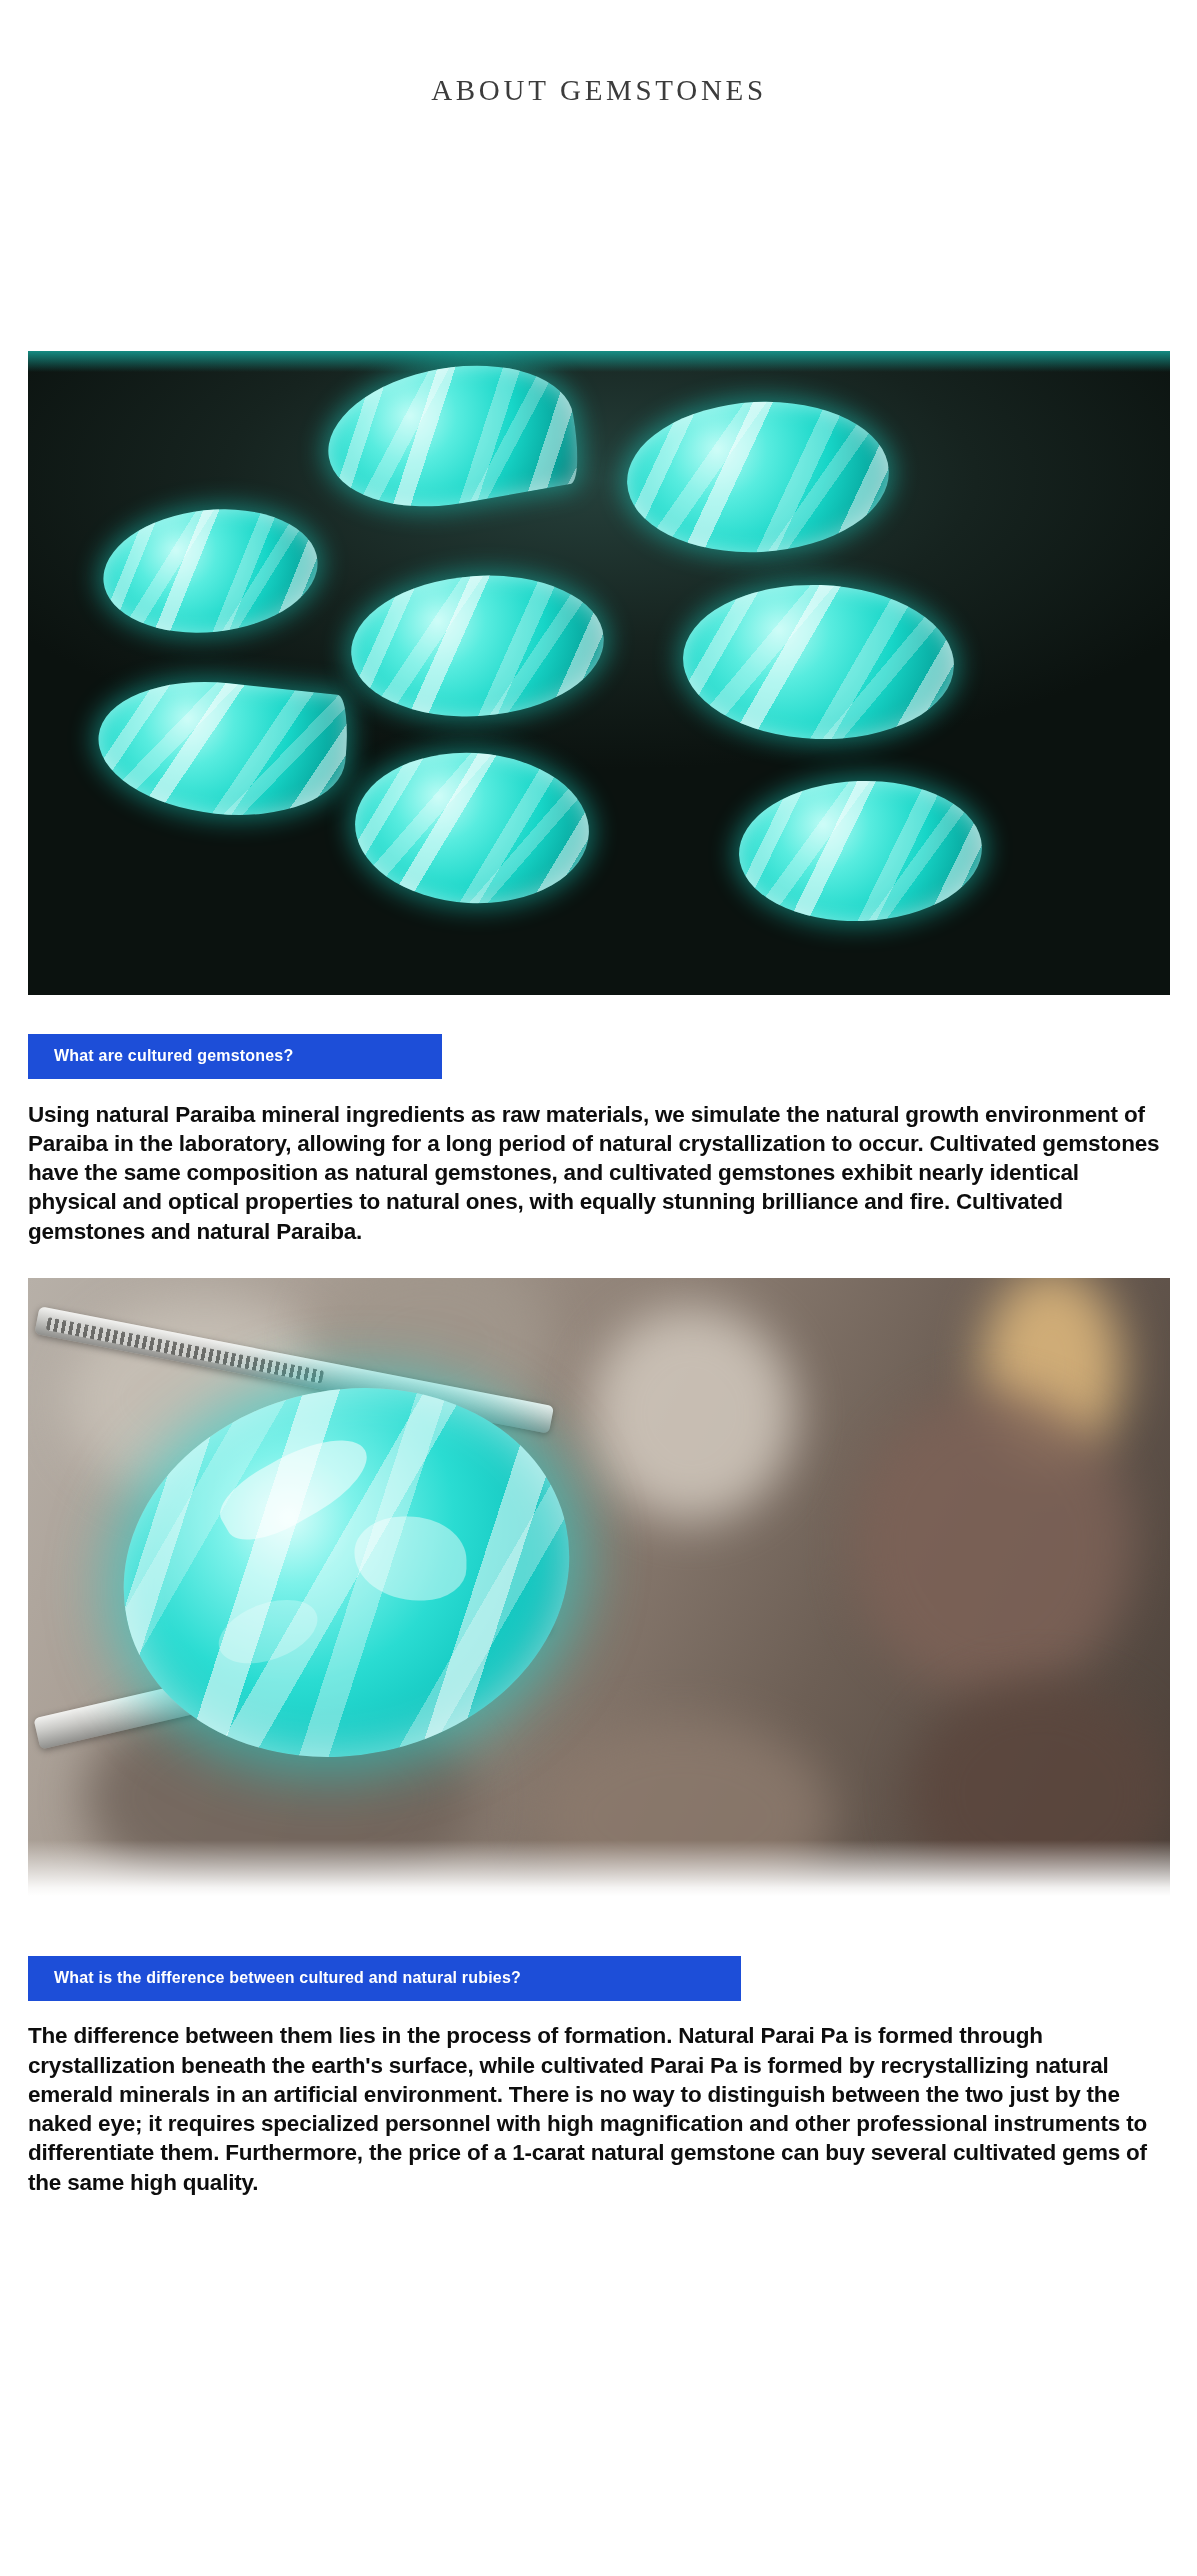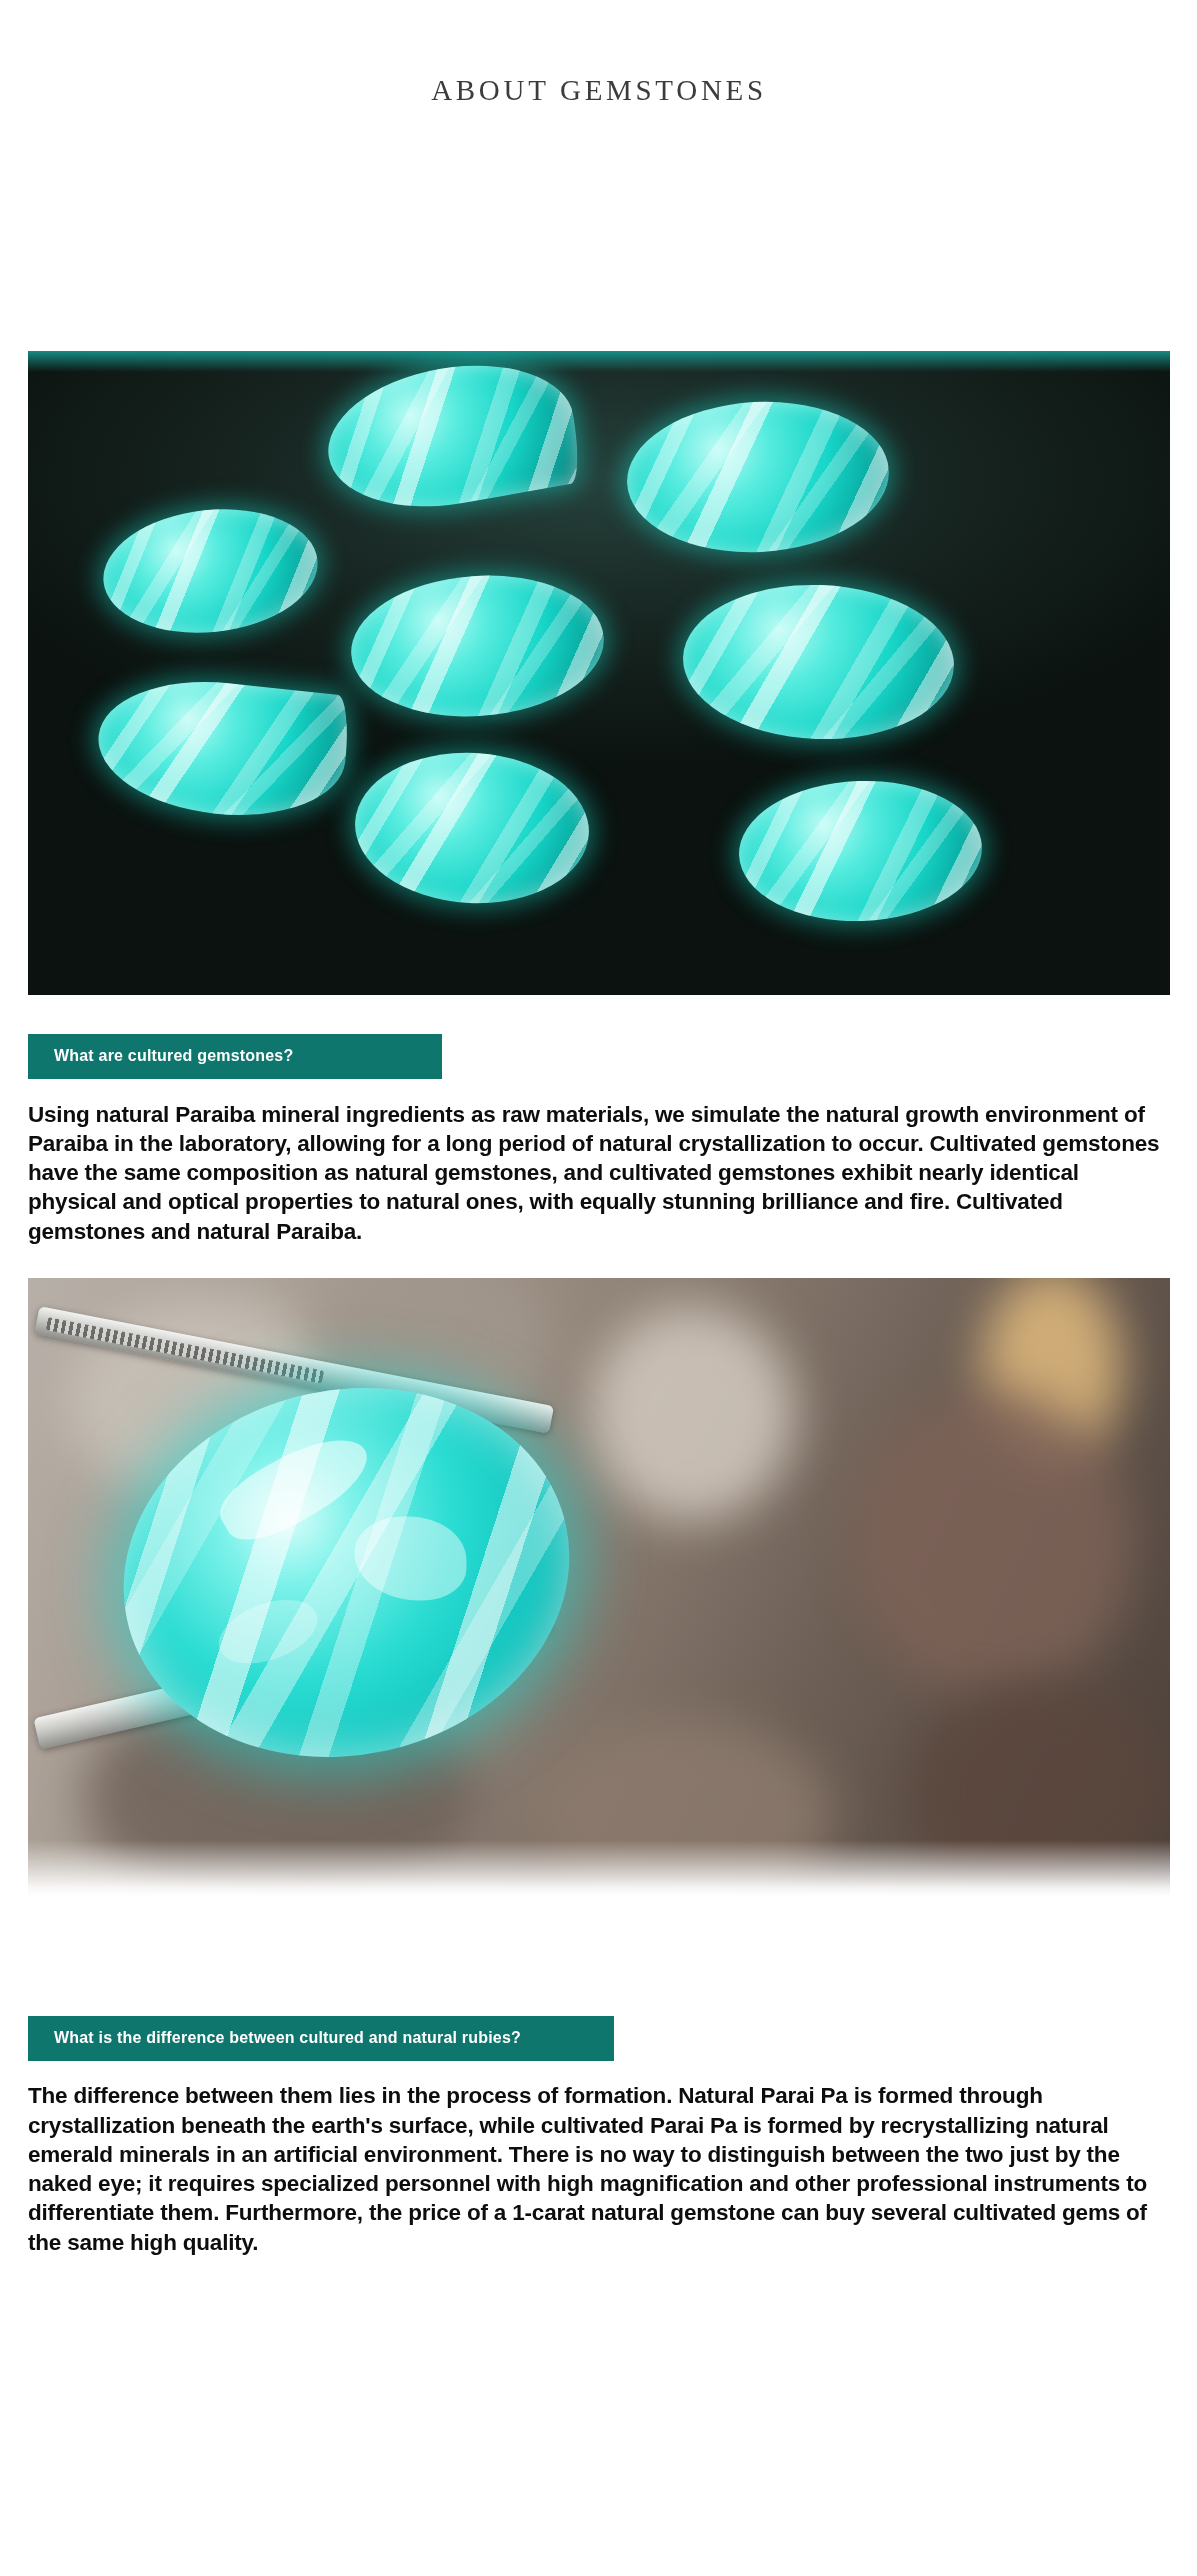--- a/index.html
+++ b/index.html
@@ -97,30 +97,30 @@
   .g3 { left: 299px; top: 17px;  width: 248px; height: 136px; border-radius: 50% 50% 6% 50% / 50% 50% 50% 50%; transform: rotate(-10deg); }
   .g4 { left: 323px; top: 225px; width: 253px; height: 140px; transform: rotate(-4deg); }
   .g5 { left: 327px; top: 402px; width: 234px; height: 150px; transform: rotate(3deg); }
   .g6 { left: 599px; top: 51px;  width: 262px; height: 150px; transform: rotate(-3deg); }
   .g7 { left: 655px; top: 234px; width: 271px; height: 154px; transform: rotate(2deg); }
   .g8 { left: 711px; top: 430px; width: 243px; height: 140px; transform: rotate(-2deg); }
 
   
   .tag {
     display: inline-block;
-    background: #0f766e;
+    background: #1d4ed8;
     color: #ffffff;
     font-size: 16px;
     font-weight: 700;
     letter-spacing: 0.2px;
     padding: 13px 24px 14px 26px;
     box-sizing: border-box;
   }
   .tag-row-1 { margin-top: 39px; width: 414px; }
-  .tag-row-2 { margin-top: 120px; width: 586px; }
+  .tag-row-2 { margin-top: 60px; width: 713px; }
 
   
   .body-text {
     margin-top: 20.6px;
     font-size: 22.5px;
     line-height: 1.30;
     font-weight: 700;
     color: #0d0d0d;
     letter-spacing: -0.2px;
   }

